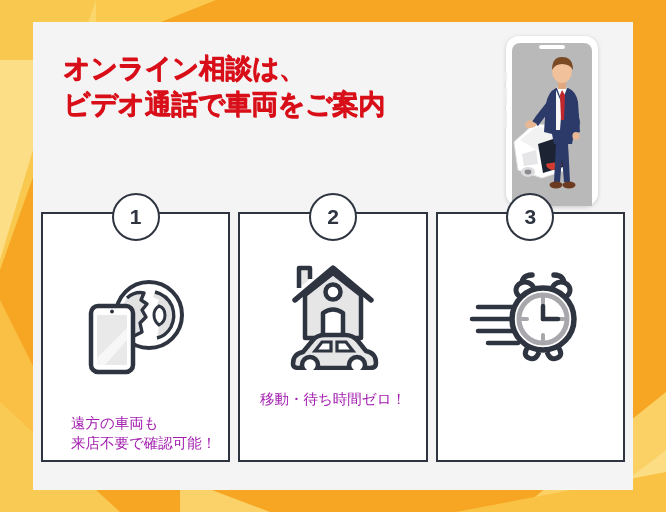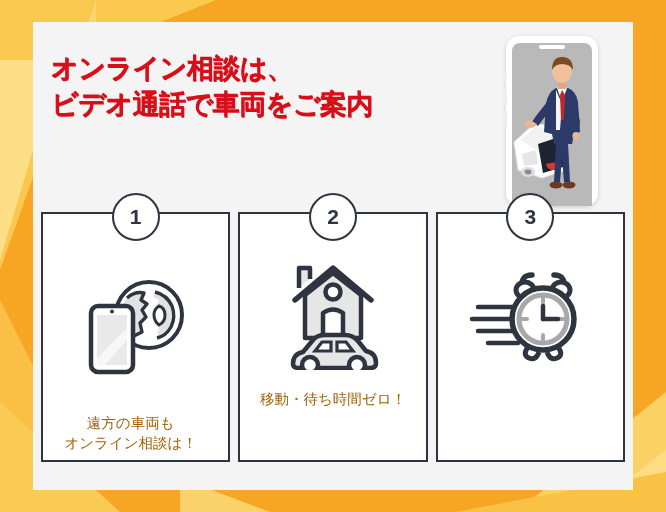--- a/index.html
+++ b/index.html
@@ -30,21 +30,21 @@
     background:#F4F4F5;
   }
 
   
   .headline{
     position:absolute;left:18px;top:28px;width:470px;
     color:#D80E18;font-weight:bold;font-size:27px;line-height:1.34;
     letter-spacing:-0.5px;
     text-shadow:0.5px 0.5px 0 #D80E18;
   }
-  .headline div{white-space:nowrap;}
+  .headline div{white-space:nowrap;margin-left:12px;}
 
   
   .phone-mock{
     position:absolute;left:473px;top:14px;width:92px;height:170px;
     background:#FFFFFF;border-radius:13px;
     box-shadow:0 1px 4px rgba(0,0,0,.18);
   }
   .phone-screen{
     position:absolute;left:6px;top:7px;right:6px;bottom:0;
     background:#B9B9BA;border-radius:8px 8px 0 0;overflow:hidden;
@@ -70,24 +70,24 @@
     background:#FFFFFF;border:2px solid #2E3440;
     display:flex;align-items:center;justify-content:center;
     font-weight:bold;font-size:21px;color:#2E3440;z-index:4;
   }
   .card-icon{
     flex:1;display:flex;align-items:center;justify-content:center;
     width:100%;padding-top:22px;
   }
   .card-text{
     width:100%;box-sizing:border-box;padding:0 10px 6px 10px;
-    font-size:14.5px;line-height:1.42;color:#a16207;
+    font-size:14.5px;line-height:1.42;color:#a21caf;
     font-weight:500;
   }
-  .card-1 .card-text{text-align:center;padding-left:0;}
+  .card-1 .card-text{text-align:left;padding-left:28px;}
   .card-2 .card-text,.card-3 .card-text{text-align:center;}
   .card-text .ln{display:block;white-space:nowrap;}
   .card-3 .card-icon{padding-top:8px;}
   .card-2 .card-icon{padding-top:14px;}
   .spacer-btm{height:44px;width:100%;}
 </style>
 </head>
 <body>
 
 <div class="stage">
@@ -173,21 +173,21 @@
             <path d="M78 22 q12 3 17 14 q4 11 -1 21 q-5 9 -14 11" fill="none" stroke="#2E3440" stroke-width="3.4" stroke-linejoin="round"></path>
 
             <rect x="14" y="36" width="42" height="66" rx="7" fill="#FFFFFF" stroke="#2E3440" stroke-width="4.5"></rect>
             <rect x="20" y="45" width="30" height="50" fill="#E9E9EA"></rect>
             <path d="M20 88 L50 58 L50 70 L28 95 L20 95 Z" fill="#F7F7F8"></path>
             <circle cx="35" cy="41.5" r="1.9" fill="#2E3440"></circle>
           </svg>
         </div>
         <div class="card-text">
           <span class="ln">遠方の車両も</span>
-          <span class="ln">オンライン相談は！</span>
+          <span class="ln">来店不要で確認可能！</span>
         </div>
       </div>
 
       <div class="card card-2">
         <div class="num-badge">2</div>
         <div class="card-icon">
           <svg width="112" height="122" viewBox="0 0 112 122">
 
             <g>
               <path d="M22 40 L22 20 L33 20 L33 31" fill="#E6E6E7" stroke="#2E3440" stroke-width="4.5" stroke-linejoin="round"></path>

